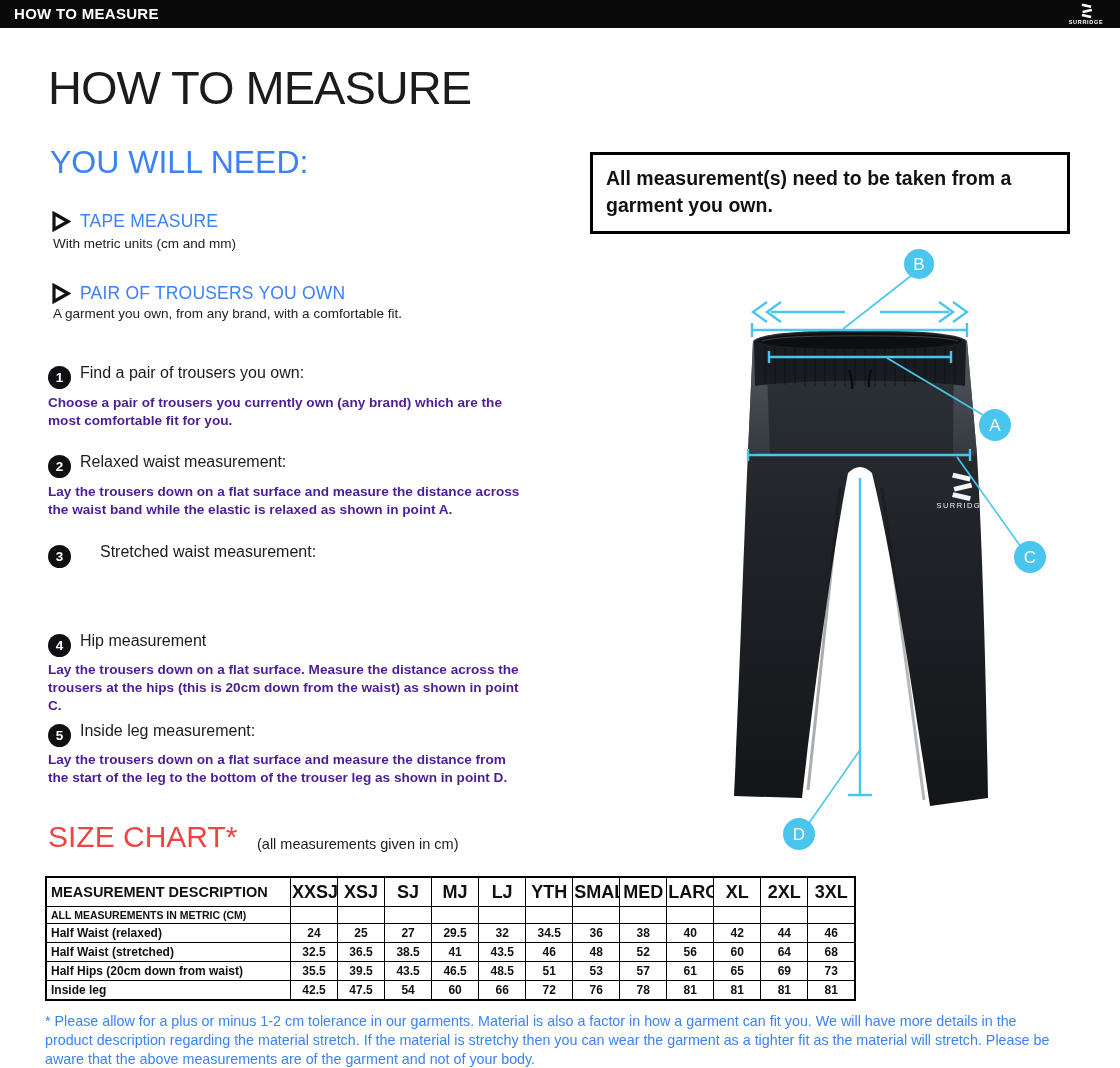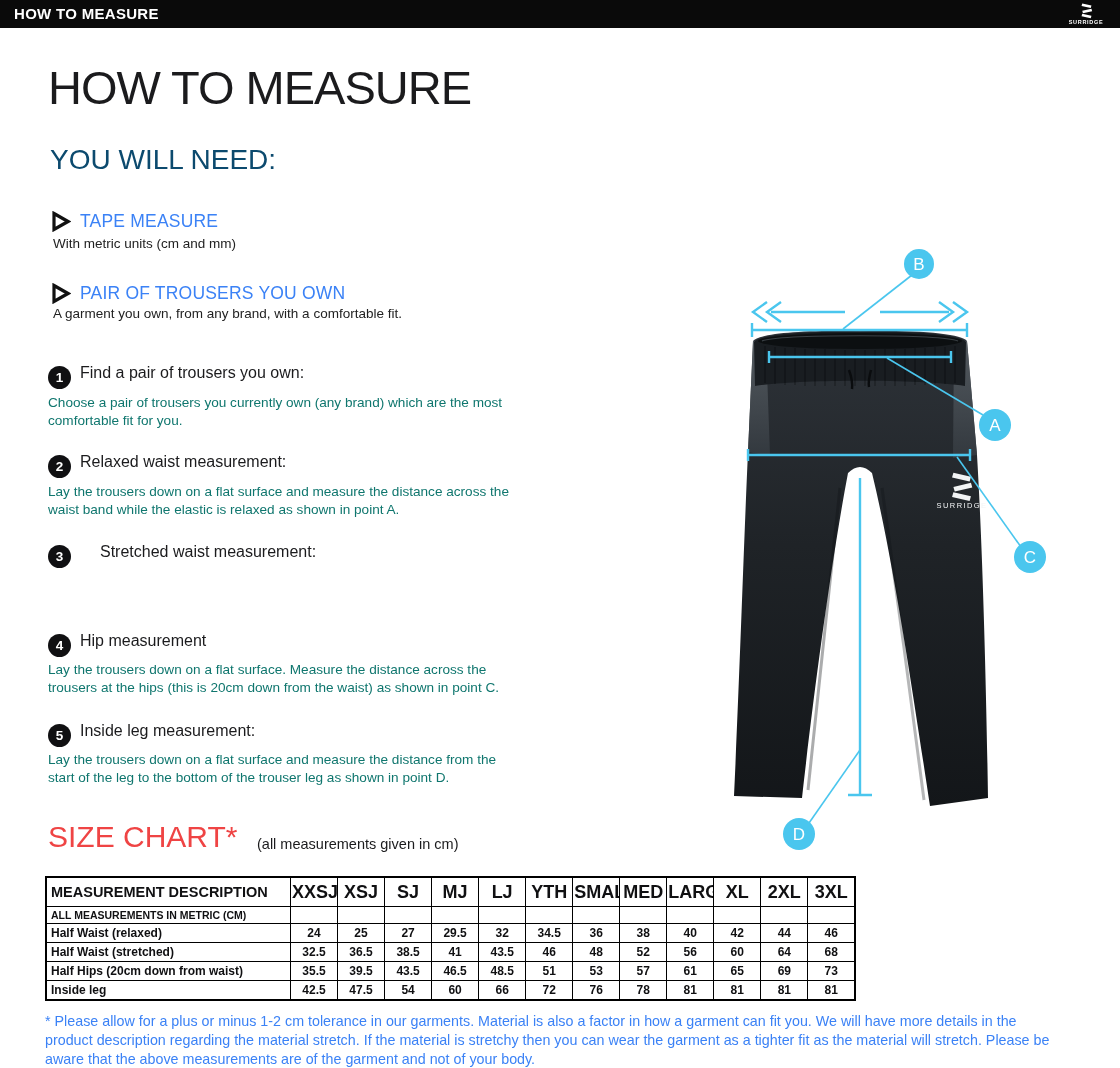--- a/index.html
+++ b/index.html
@@ -9,32 +9,32 @@
   
   .topbar{position:absolute;left:0;top:0;width:1120px;height:28px;background:#0a0a0a;}
   .topbar-title{position:absolute;left:14px;top:0;line-height:28px;color:#fff;
                 font-size:15px;font-weight:bold;letter-spacing:.3px;}
   .brandmark{position:absolute;right:4px;top:1px;width:60px;text-align:center;}
   .brandmark svg{display:block;margin:1px auto 0;}
   .brandmark-text{color:#fff;font-size:5.5px;letter-spacing:.7px;font-weight:bold;}
 
   
   .h1{position:absolute;left:48px;top:60px;font-size:47px;letter-spacing:-1px;color:#1b1b1d;}
-  .h2{position:absolute;left:50px;top:144px;font-size:28px;color:#0c4a6e;}
+  .h2{position:absolute;left:50px;top:144px;font-size:32px;color:#3b82f6;}
 
   
   .need-icon{position:absolute;width:21px;height:21px;}
   .need-label{position:absolute;font-size:17.5px;letter-spacing:.2px;color:#3b82f6;}
   .need-desc{position:absolute;font-size:13.5px;color:#222;}
 
   
   .step-num{position:absolute;width:23px;height:23px;border-radius:50%;background:#101012;
             color:#fff;font-size:13.5px;font-weight:bold;text-align:center;line-height:23px;}
   .step-title{position:absolute;font-size:16px;color:#1b1b1d;}
-  .step-body{position:absolute;font-size:13.6px;line-height:1.32;width:478px;color:#0f766e;}
+  .step-body{position:absolute;font-size:13.6px;line-height:1.32;width:478px;color:#4c1d95;font-weight:bold;}
 
   
   .notice{position:absolute;left:590px;top:152px;width:448px;border:3px solid #000;
           padding:10px 13px 12px 13px;font-size:19.5px;font-weight:bold;line-height:1.38;color:#111;}
 
   
   .sc-title{position:absolute;left:48px;top:820px;font-size:30px;color:#ef4444;}
   .sc-sub{position:absolute;left:257px;top:836px;font-size:14.5px;color:#1b1b1d;}
   .sizechart{position:absolute;left:45px;top:876px;}
   table.sc{border-collapse:collapse;table-layout:fixed;width:811px;border:2px solid #000;}
@@ -102,20 +102,21 @@
   <div class="step-title" style="left:80px;top:543px;margin-left:20px;">Stretched waist measurement:</div>
 
   <div class="step-num" style="left:48px;top:634px;">4</div>
   <div class="step-title" style="left:80px;top:632px;">Hip measurement</div>
   <div class="step-body" style="left:48px;top:661px;">Lay the trousers down on a flat surface. Measure the distance across the trousers at the hips (this is 20cm down from the waist) as shown in point C.</div>
 
   <div class="step-num" style="left:48px;top:724px;">5</div>
   <div class="step-title" style="left:80px;top:722px;">Inside leg measurement:</div>
   <div class="step-body" style="left:48px;top:751px;">Lay the trousers down on a flat surface and measure the distance from the start of the leg to the bottom of the trouser leg as shown in point D.</div>
 
+  <div class="notice">All measurement(s) need to be taken from a garment you own.</div>
 
   <svg class="diagram" viewBox="0 0 430 632" width="430" height="632">
     <defs>
       <linearGradient id="gBody" x1="0" y1="0" x2="0" y2="1">
         <stop offset="0" stop-color="#2e3339"></stop>
         <stop offset="0.45" stop-color="#1f2327"></stop>
         <stop offset="1" stop-color="#131619"></stop>
       </linearGradient>
       <linearGradient id="gSide" x1="0" y1="0" x2="0" y2="1">
         <stop offset="0" stop-color="#5a6167"></stop>

